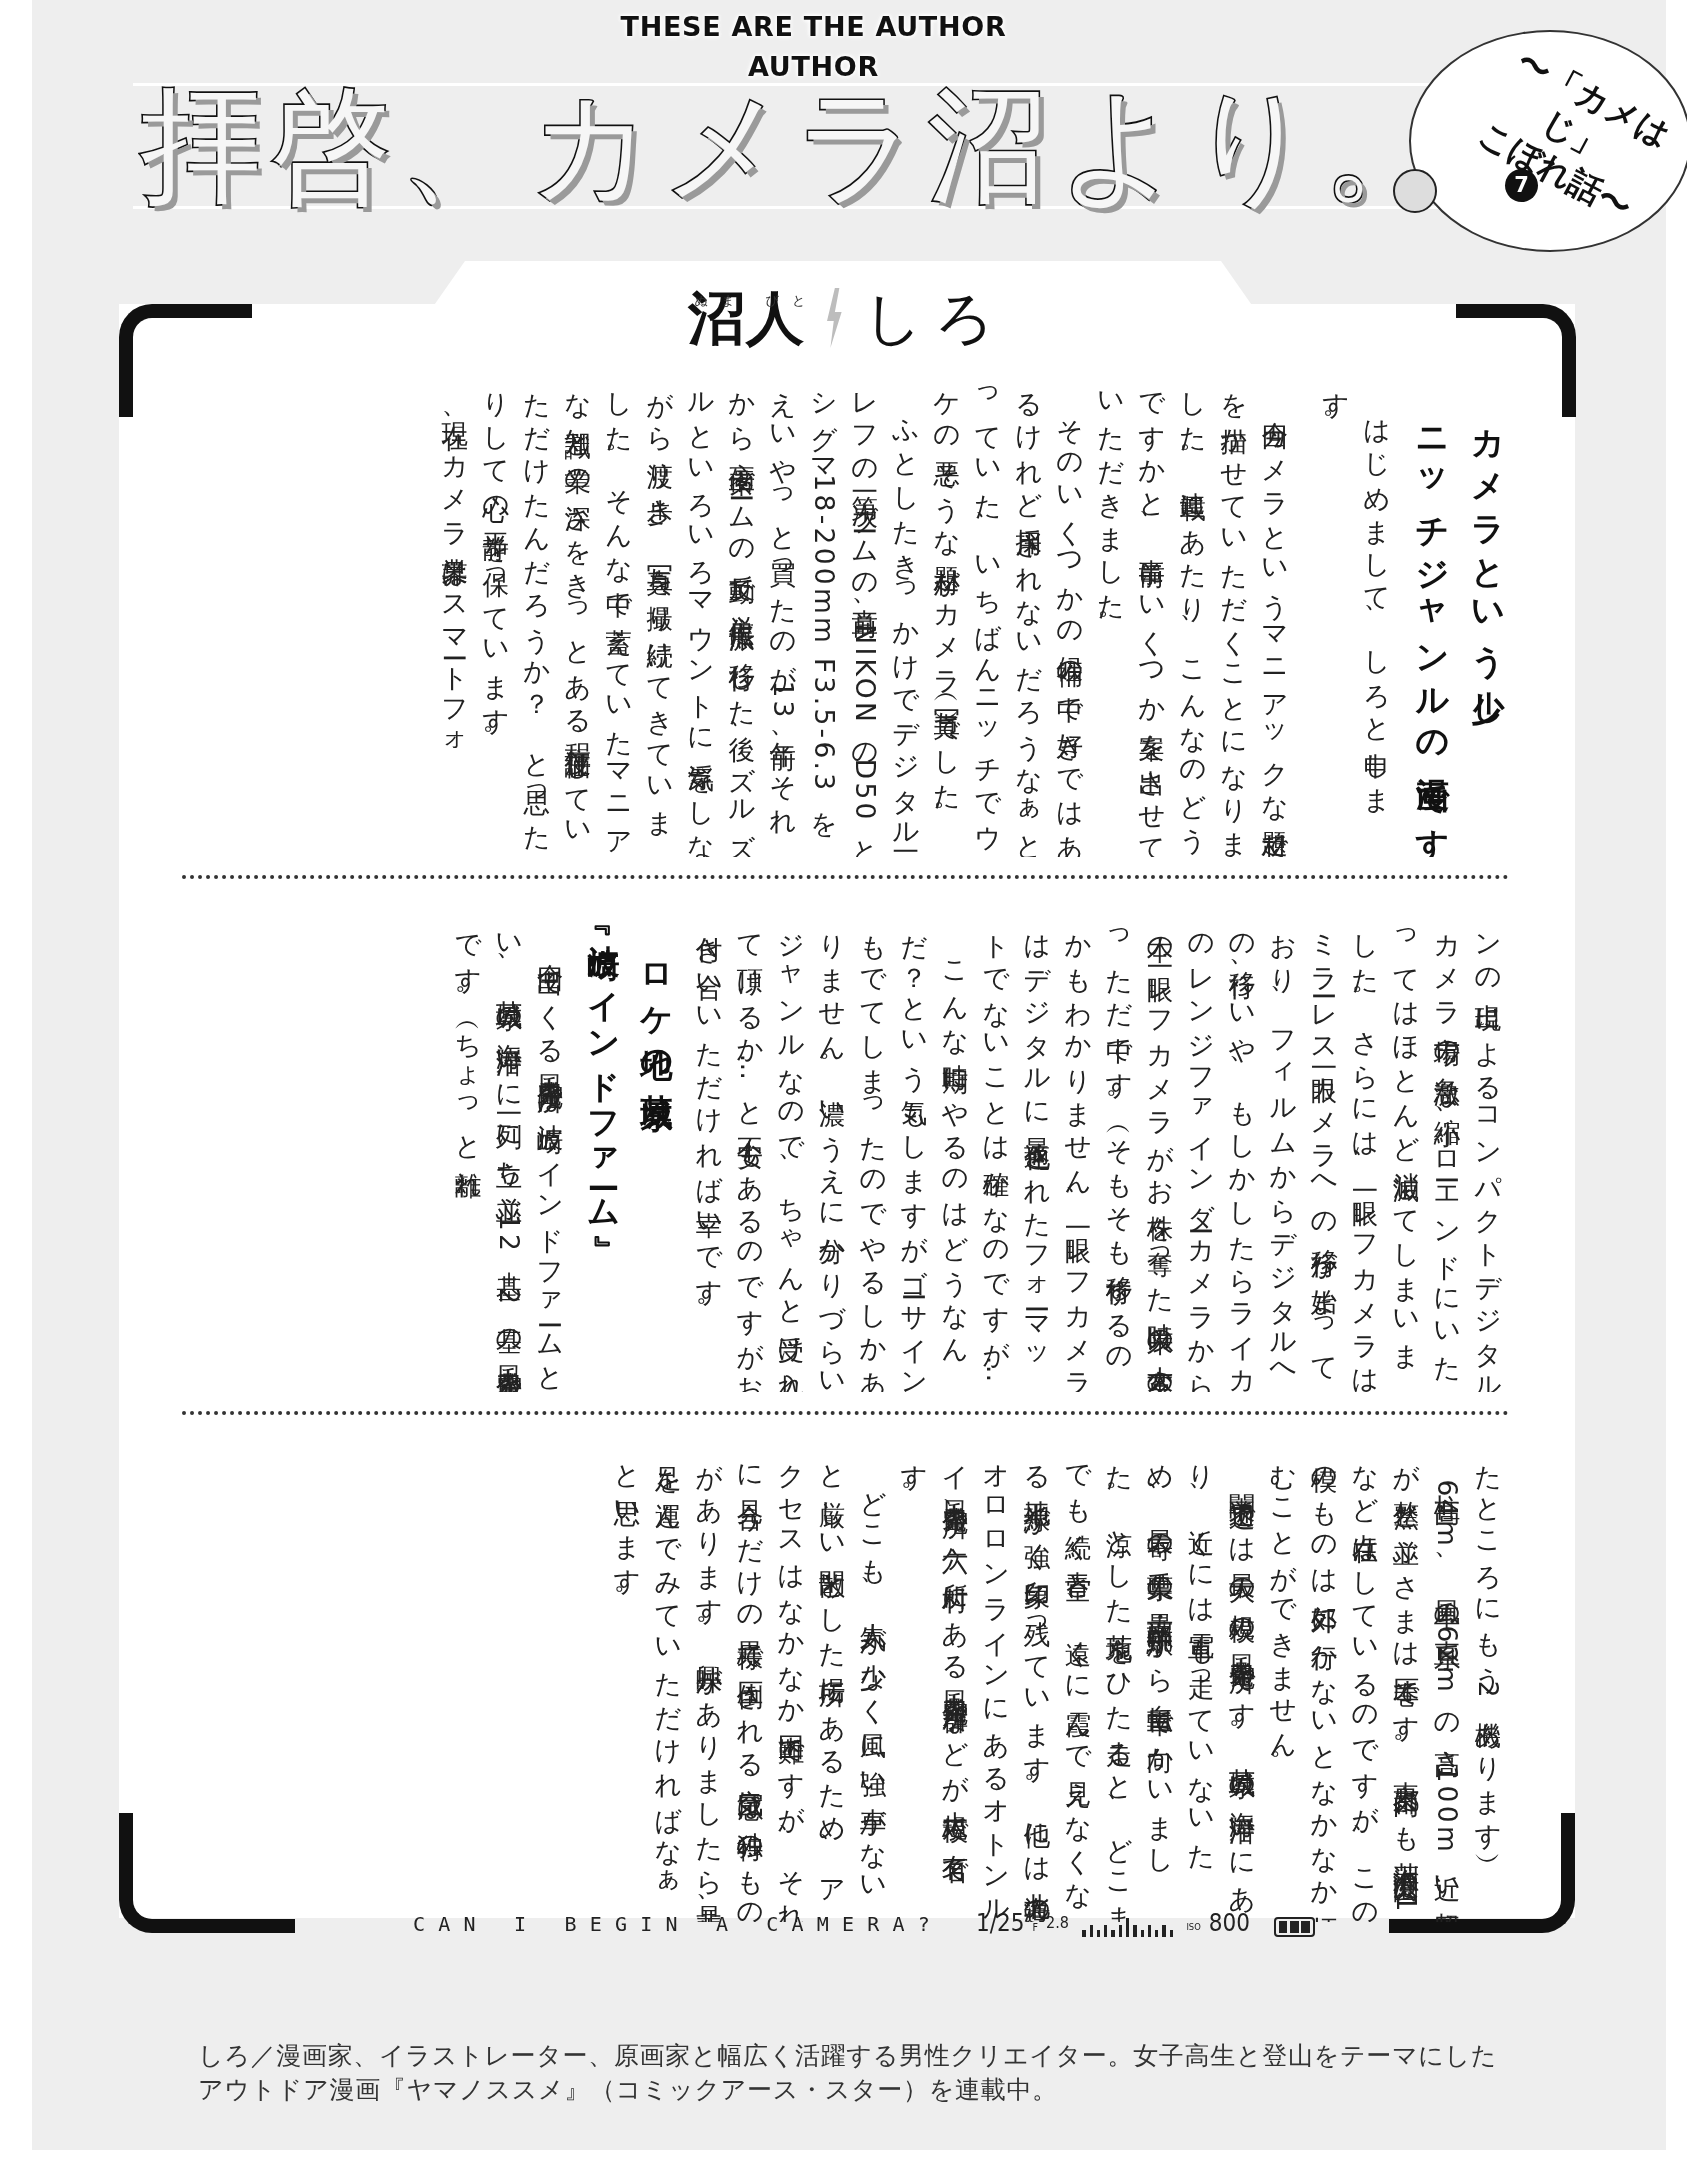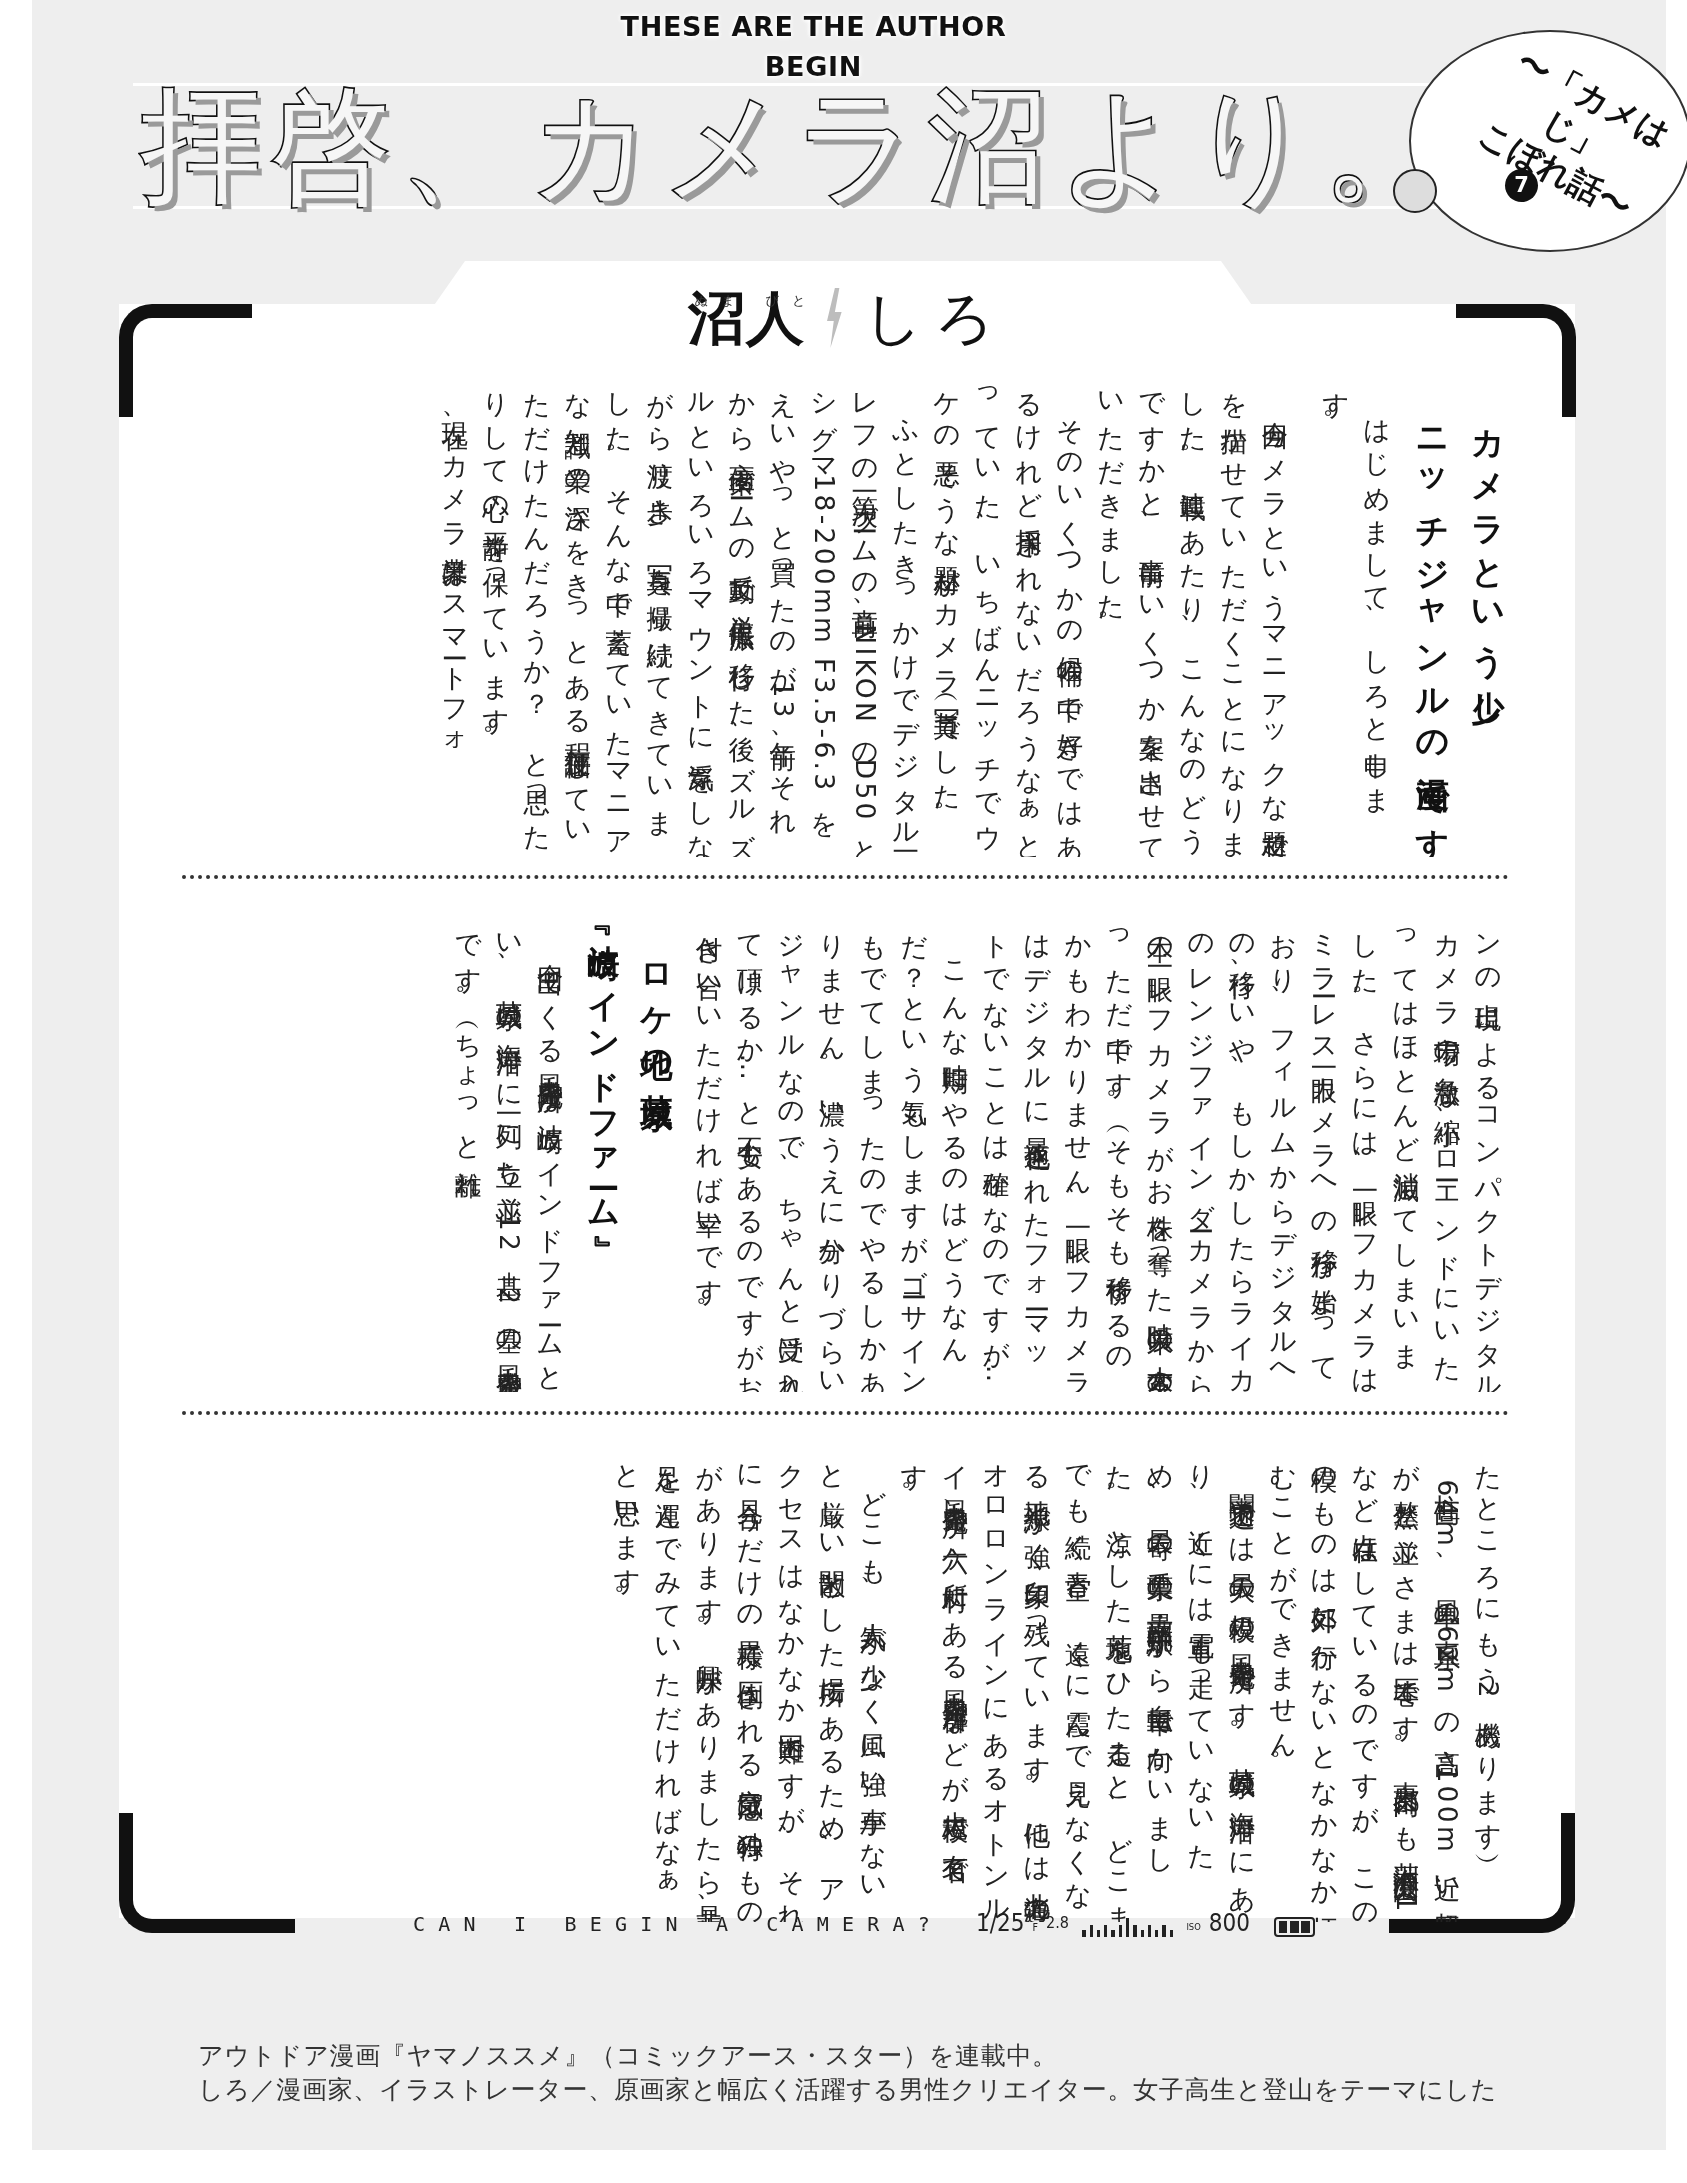--- a/index.html
+++ b/index.html
@@ -84,21 +84,21 @@
   
   .bio { position:absolute; left:198px; top:2039px; width:1310px; font-size:25px; line-height:34px; color:#333; letter-spacing:0.7px; }
 </style>
 </head>
 <body>
 
 <div class="page-bg"></div>
 
 <div class="scan-note">
   <div>THESE ARE THE AUTHOR</div>
-  <div>BEGIN</div>
+  <div>AUTHOR</div>
 </div>
 
 <div class="title-band">
   <div class="title-line l1"></div>
   <div class="title-line l2"></div>
   <div class="title-text">拝啓、カメラ沼より。</div>
 </div>
 
 <div class="badge"></div>
 <div class="badge-ring"></div>
@@ -178,16 +178,16 @@
     <span class="vf-iso">800</span>
     <span class="battery">
         <b></b>
         <b></b>
         <b></b>
       </span>
   </div>
 </div>
 
 <div class="bio">
+  <div>しろ／漫画家、イラストレーター、原画家と幅広く活躍する男性クリエイター。女子高生と登山をテーマにした</div>
   <div>アウトドア漫画『ヤマノススメ』（コミックアース・スター）を連載中。</div>
-  <div>しろ／漫画家、イラストレーター、原画家と幅広く活躍する男性クリエイター。女子高生と登山をテーマにした</div>
 </div>
 
 
 </body></html>

